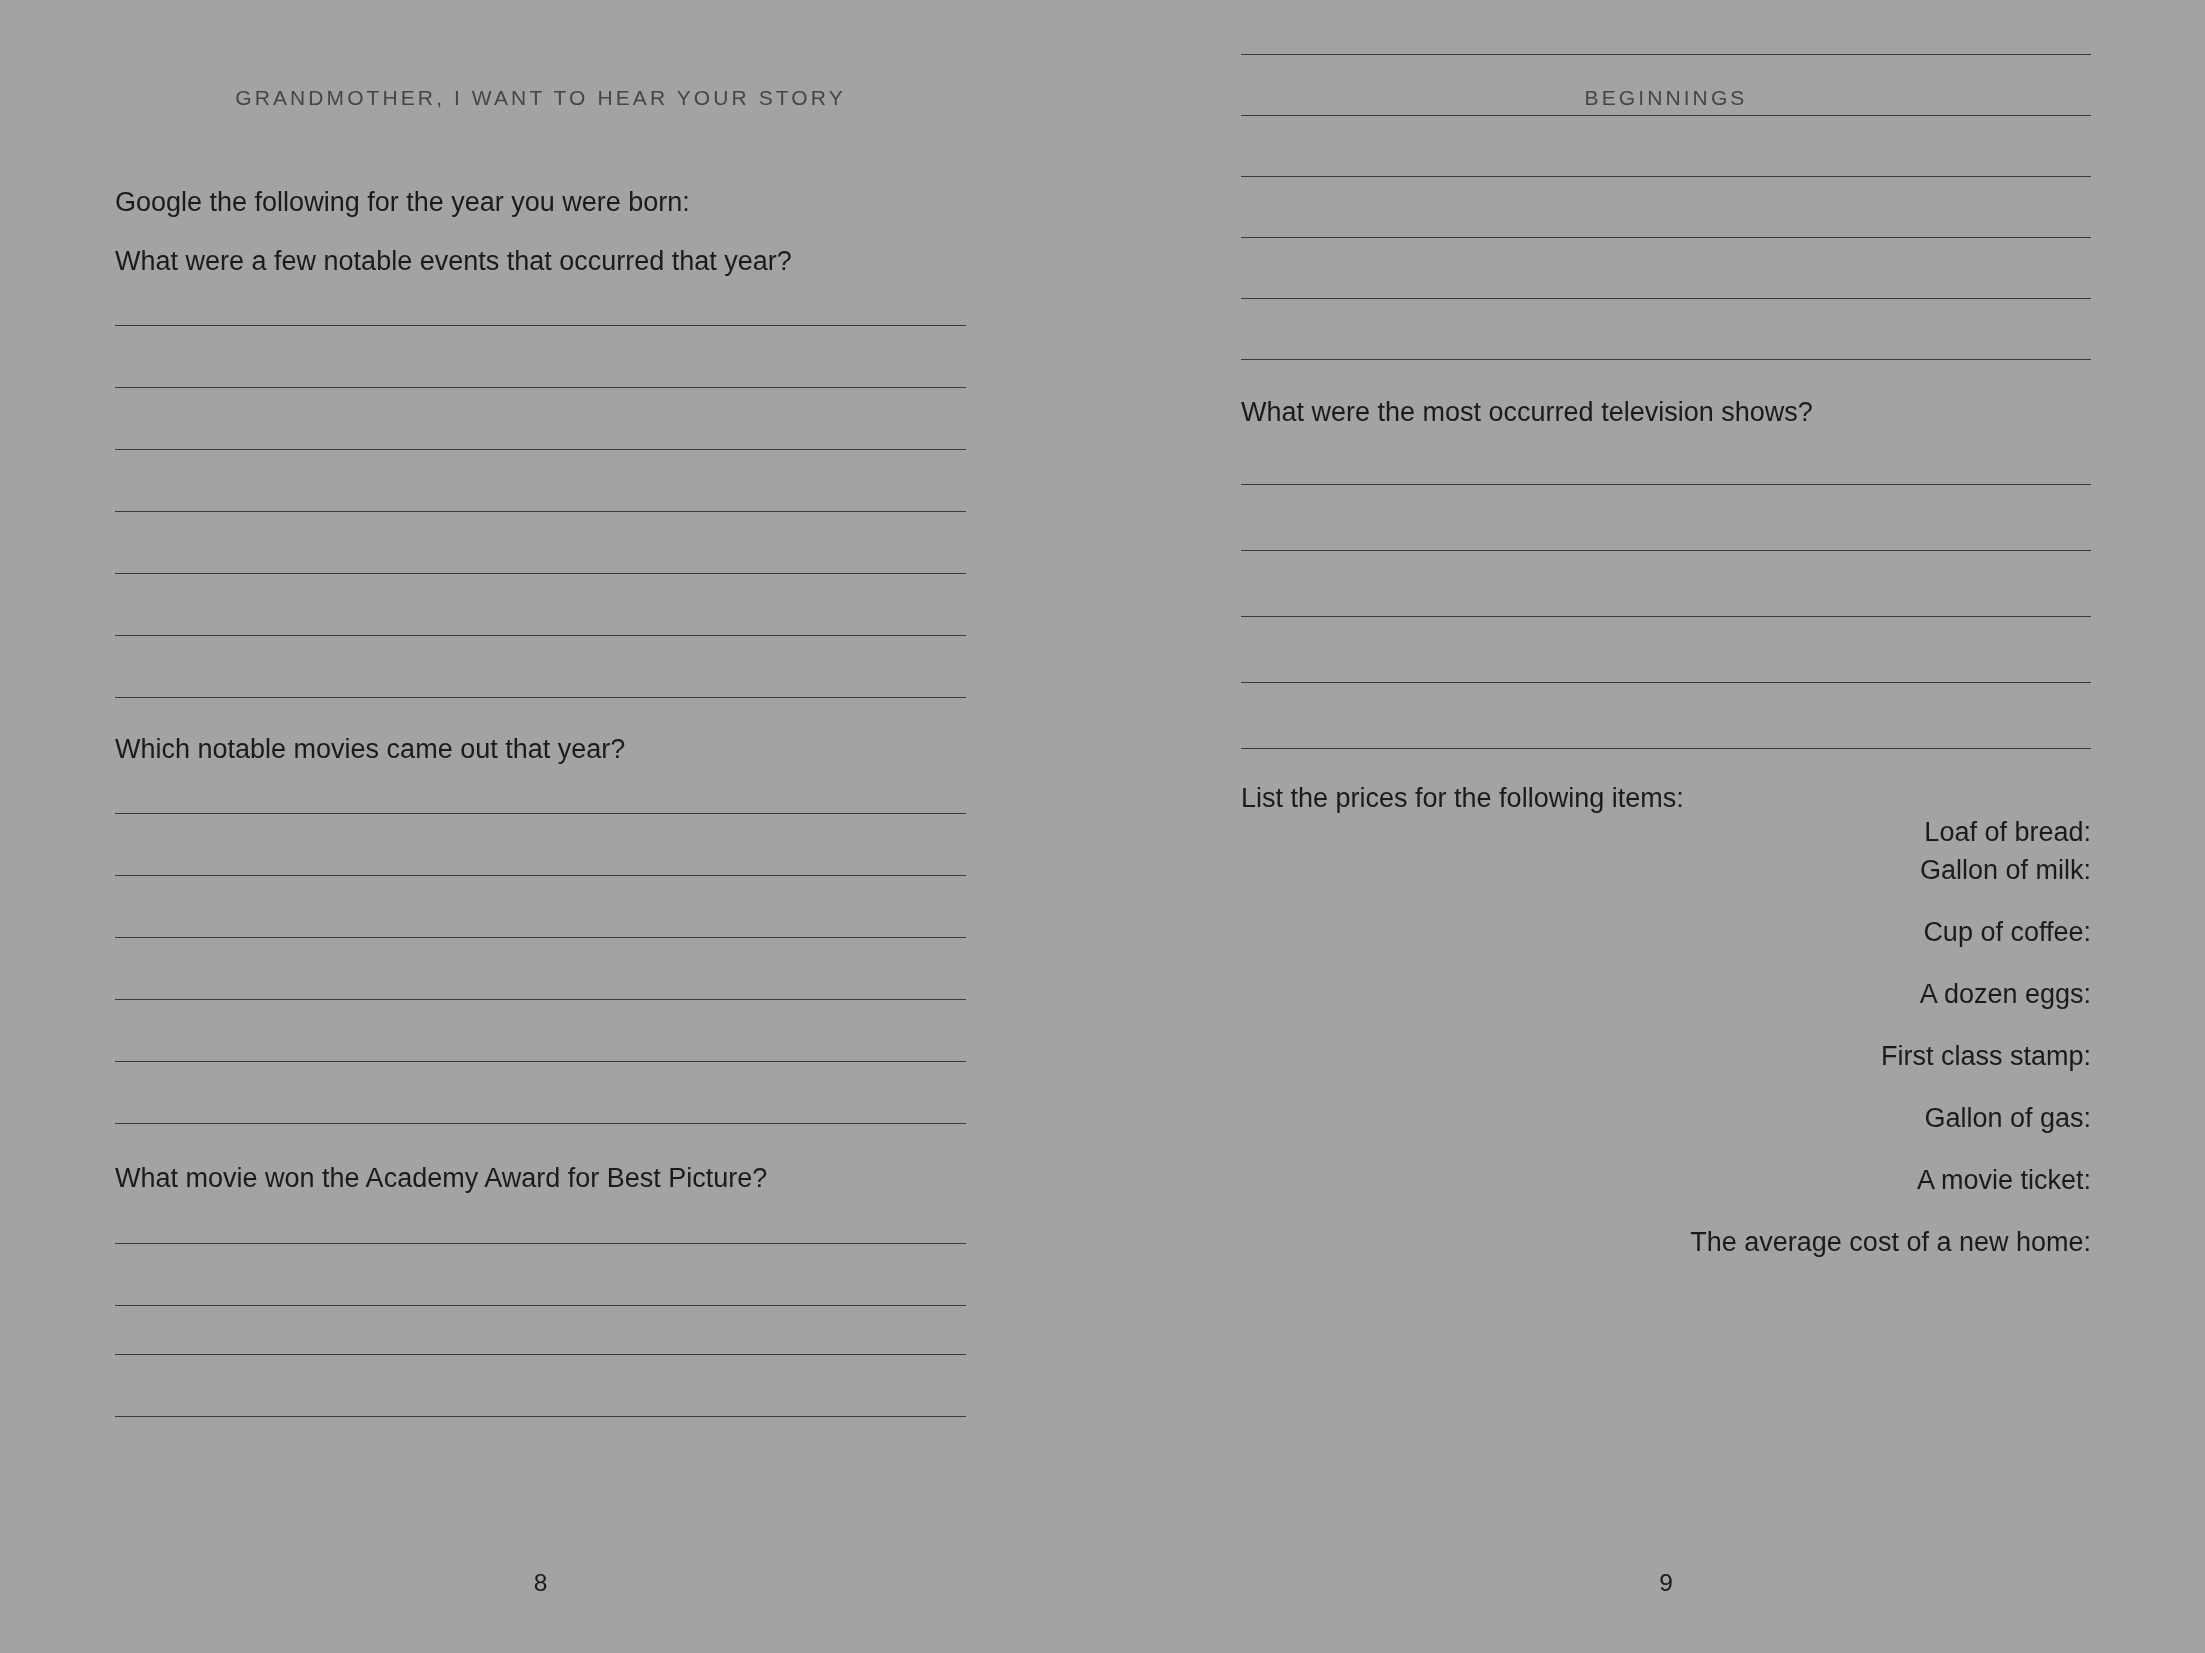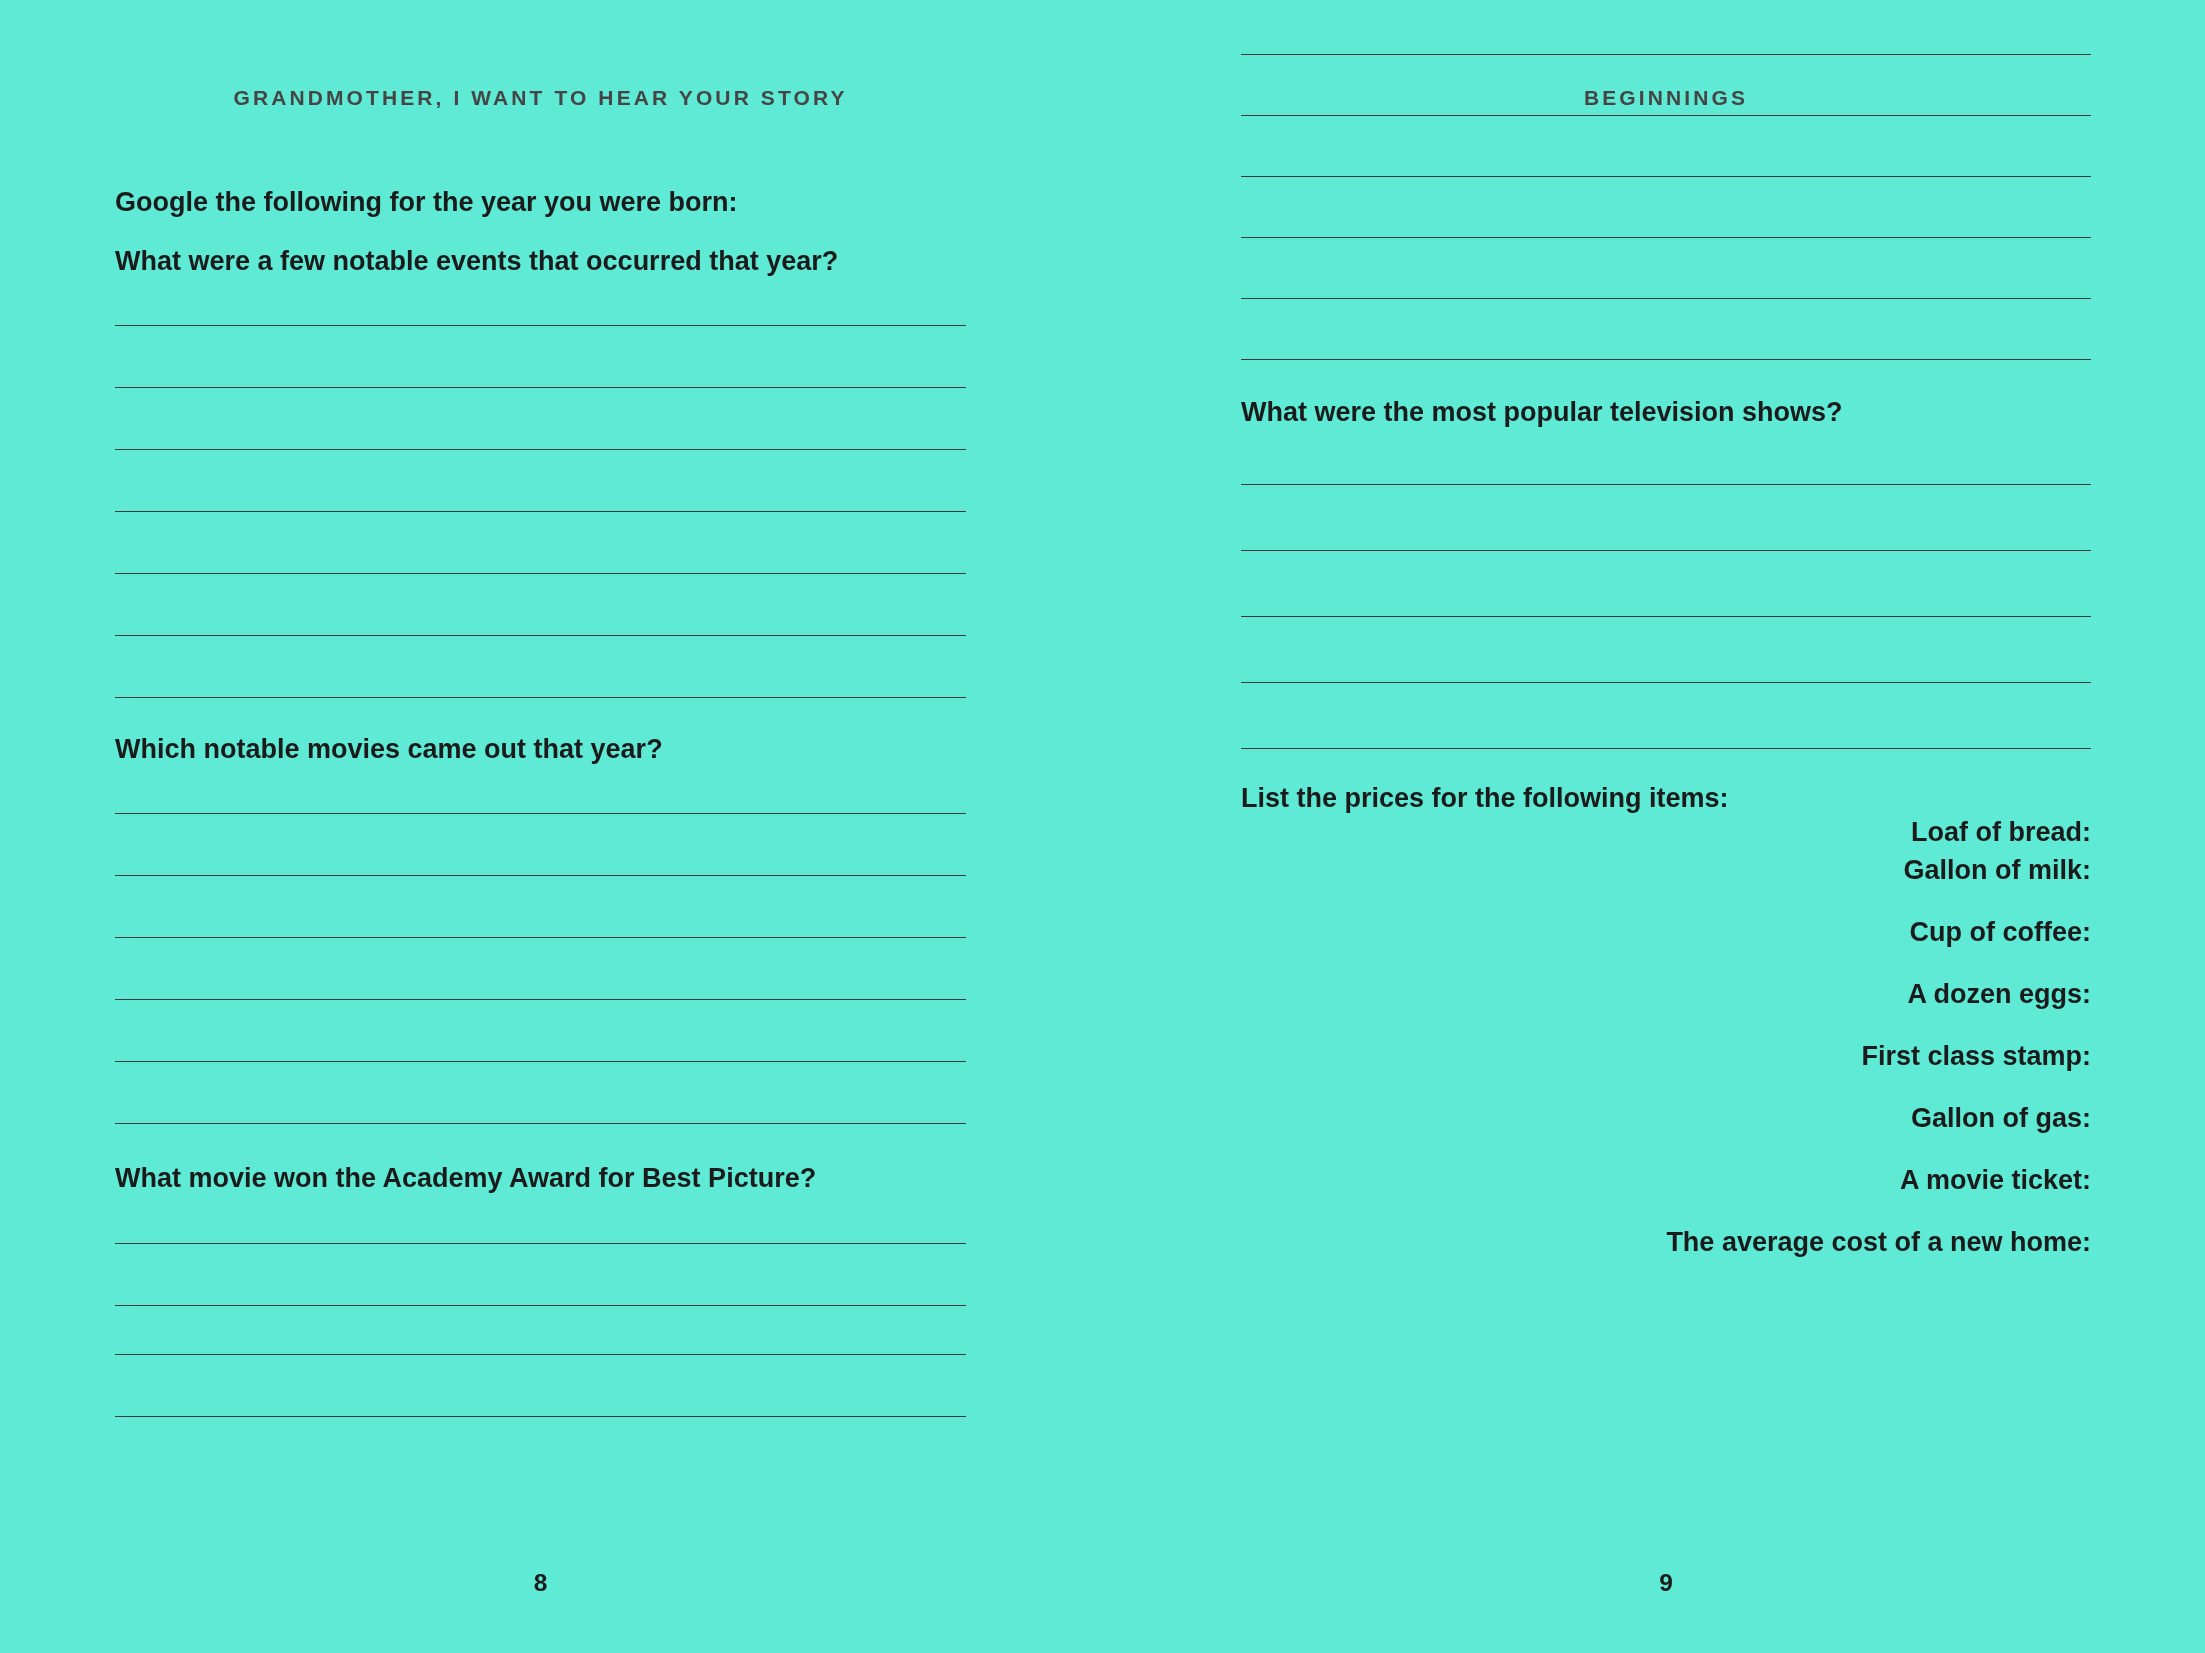--- a/index.html
+++ b/index.html
@@ -11,22 +11,21 @@
     width: 2205px;
     height: 1654px;
     position: relative;
     font-family: "Liberation Sans", "DejaVu Sans", sans-serif;
     overflow: hidden;
   }
   .page {
     position: absolute;
     top: 0;
     height: 1654px;
-    background: #5eead4;
-    font-weight: bold;
+    background: #a3a3a3;
   }
   .page-left  { left: 0;      width: 1103px; }
   .page-right { left: 1103px; width: 1103px; }
 
   .content {
     position: absolute;
     top: 0;
     height: 1654px;
   }
   .content-left  { left: 115px;  width: 851px; }
@@ -133,21 +132,21 @@
 <section class="page page-right">
   <div class="content content-right">
     <header class="running-header">BEGINNINGS</header>
     <div class="blocks" id="right_page">
         <div class="rule" style="height: 55px;"></div>
         <div class="rule" style="height: 61px;"></div>
         <div class="rule" style="height: 61px;"></div>
         <div class="rule" style="height: 61px;"></div>
         <div class="rule" style="height: 61px;"></div>
         <div class="rule" style="height: 61px;"></div>
-        <div class="prompt" style="margin-top: 35px;">What were the most popular television shows?</div>
+        <div class="prompt" style="margin-top: 35px;">What were the most occurred television shows?</div>
         <div class="rule" style="height: 56px;"></div>
         <div class="rule" style="height: 66px;"></div>
         <div class="rule" style="height: 66px;"></div>
         <div class="rule" style="height: 66px;"></div>
         <div class="rule" style="height: 66px;"></div>
         <div class="prompt" style="margin-top: 32px;">List the prices for the following items:</div>
         <div class="price-row" style="height: 38px;">
           <span class="price-label">Loaf of bread:</span>
           <span class="price-fill"></span>
         </div>

